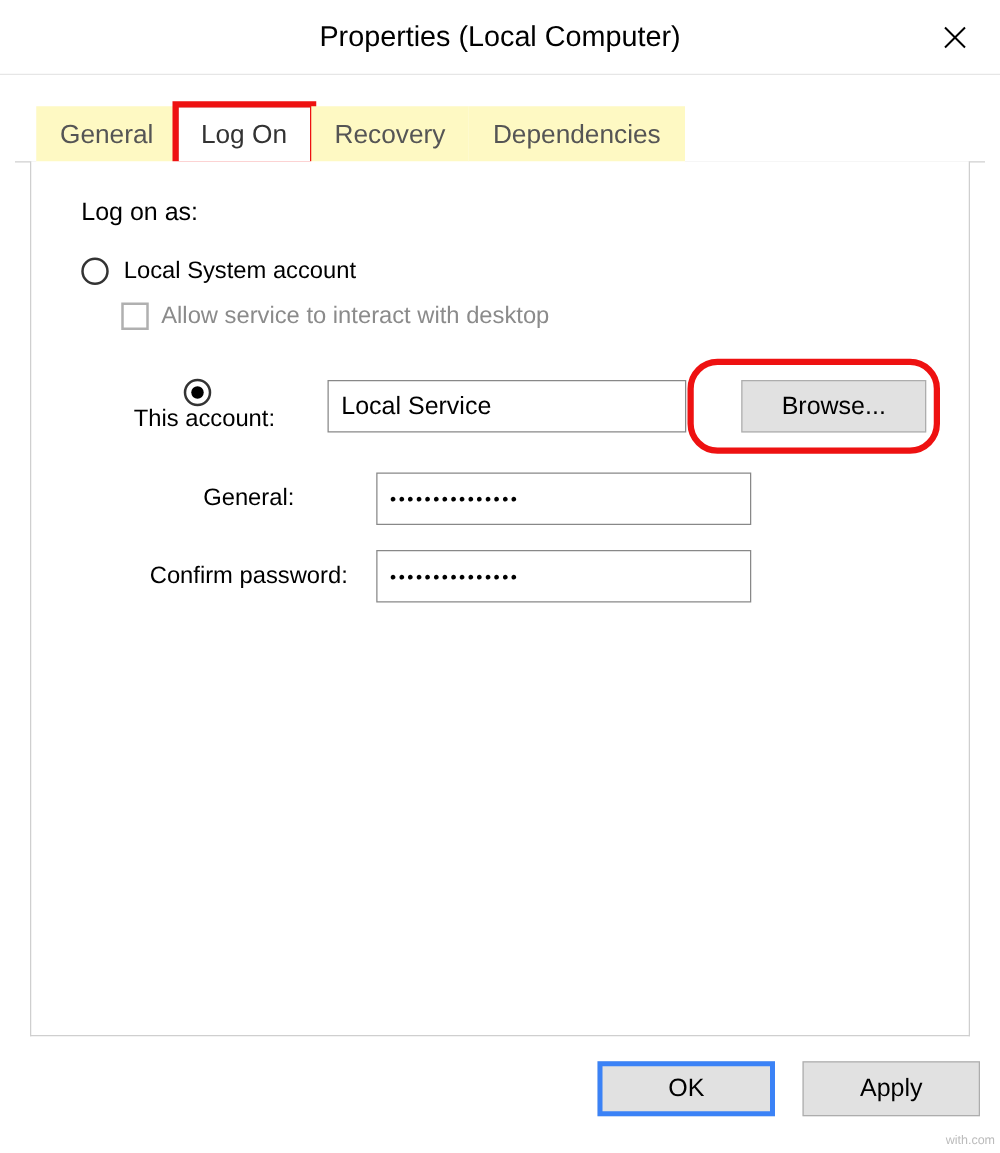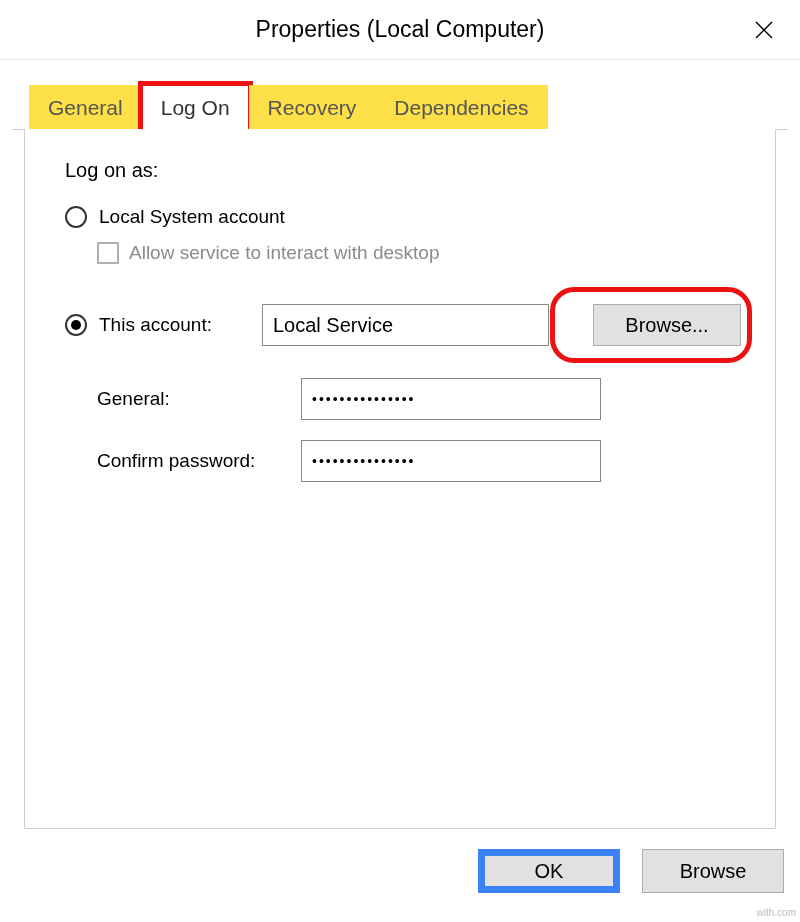--- a/index.html
+++ b/index.html
@@ -53,21 +53,21 @@
   }
   .tab {
     padding: 10px 18px;
     font-size: 21px;
     color: #333;
     cursor: pointer;
     border: 1px solid transparent;
     border-bottom: none;
     position: relative;
     top: 1px;
-    background: #fde047;
+    background: #fef9c3;
   }
   .tab.inactive {
     color: #555;
   }
   .tab.active {
     border-color: #cfcfcf;
     background: #fff;
   }
   .red-box {
     outline: 5px solid #e11;
@@ -126,20 +126,21 @@
   }
   .form-row {
     display: flex;
     align-items: center;
     margin-bottom: 20px;
   }
   .label-col {
     width: 236px;
     display: flex;
     align-items: center;
+    flex-direction: column;
   }
   .label-col.indent {
     padding-left: 32px;
   }
   .text-input {
     width: 300px;
     height: 42px;
     border: 1px solid #888;
     padding: 20px 10px;
     font-size: 20px;
@@ -180,21 +181,21 @@
   .dlg-btn {
     width: 142px;
     height: 44px;
     font-size: 20px;
     font-family: inherit;
     background: #e1e1e1;
     border: 1px solid #adadad;
     cursor: pointer;
   }
   .dlg-btn.default {
-    border: 7px solid #3b82f6;
+    border: 4px solid #3b82f6;
   }
   .tab-panel {
     border-left: 1px solid #cfcfcf;
     border-right: 1px solid #cfcfcf;
     border-bottom: 1px solid #cfcfcf;
     margin: 0 12px 0 12px;
     height: 700px;
     position: relative;
     top: -1px;
     background: #fff;
@@ -271,17 +272,17 @@
           </div>
           <input class="text-input password" type="text" value="•••••••••••••••" style="">
         </div>
 
       </div>
     </div>
   </div>
 
   <div class="button-bar">
     <button class="dlg-btn default">OK</button>
-    <button class="dlg-btn">Browse</button>
+    <button class="dlg-btn">Apply</button>
   </div>
 
   <div class="watermark">with.com</div>
 </div>
 
 </body></html>

